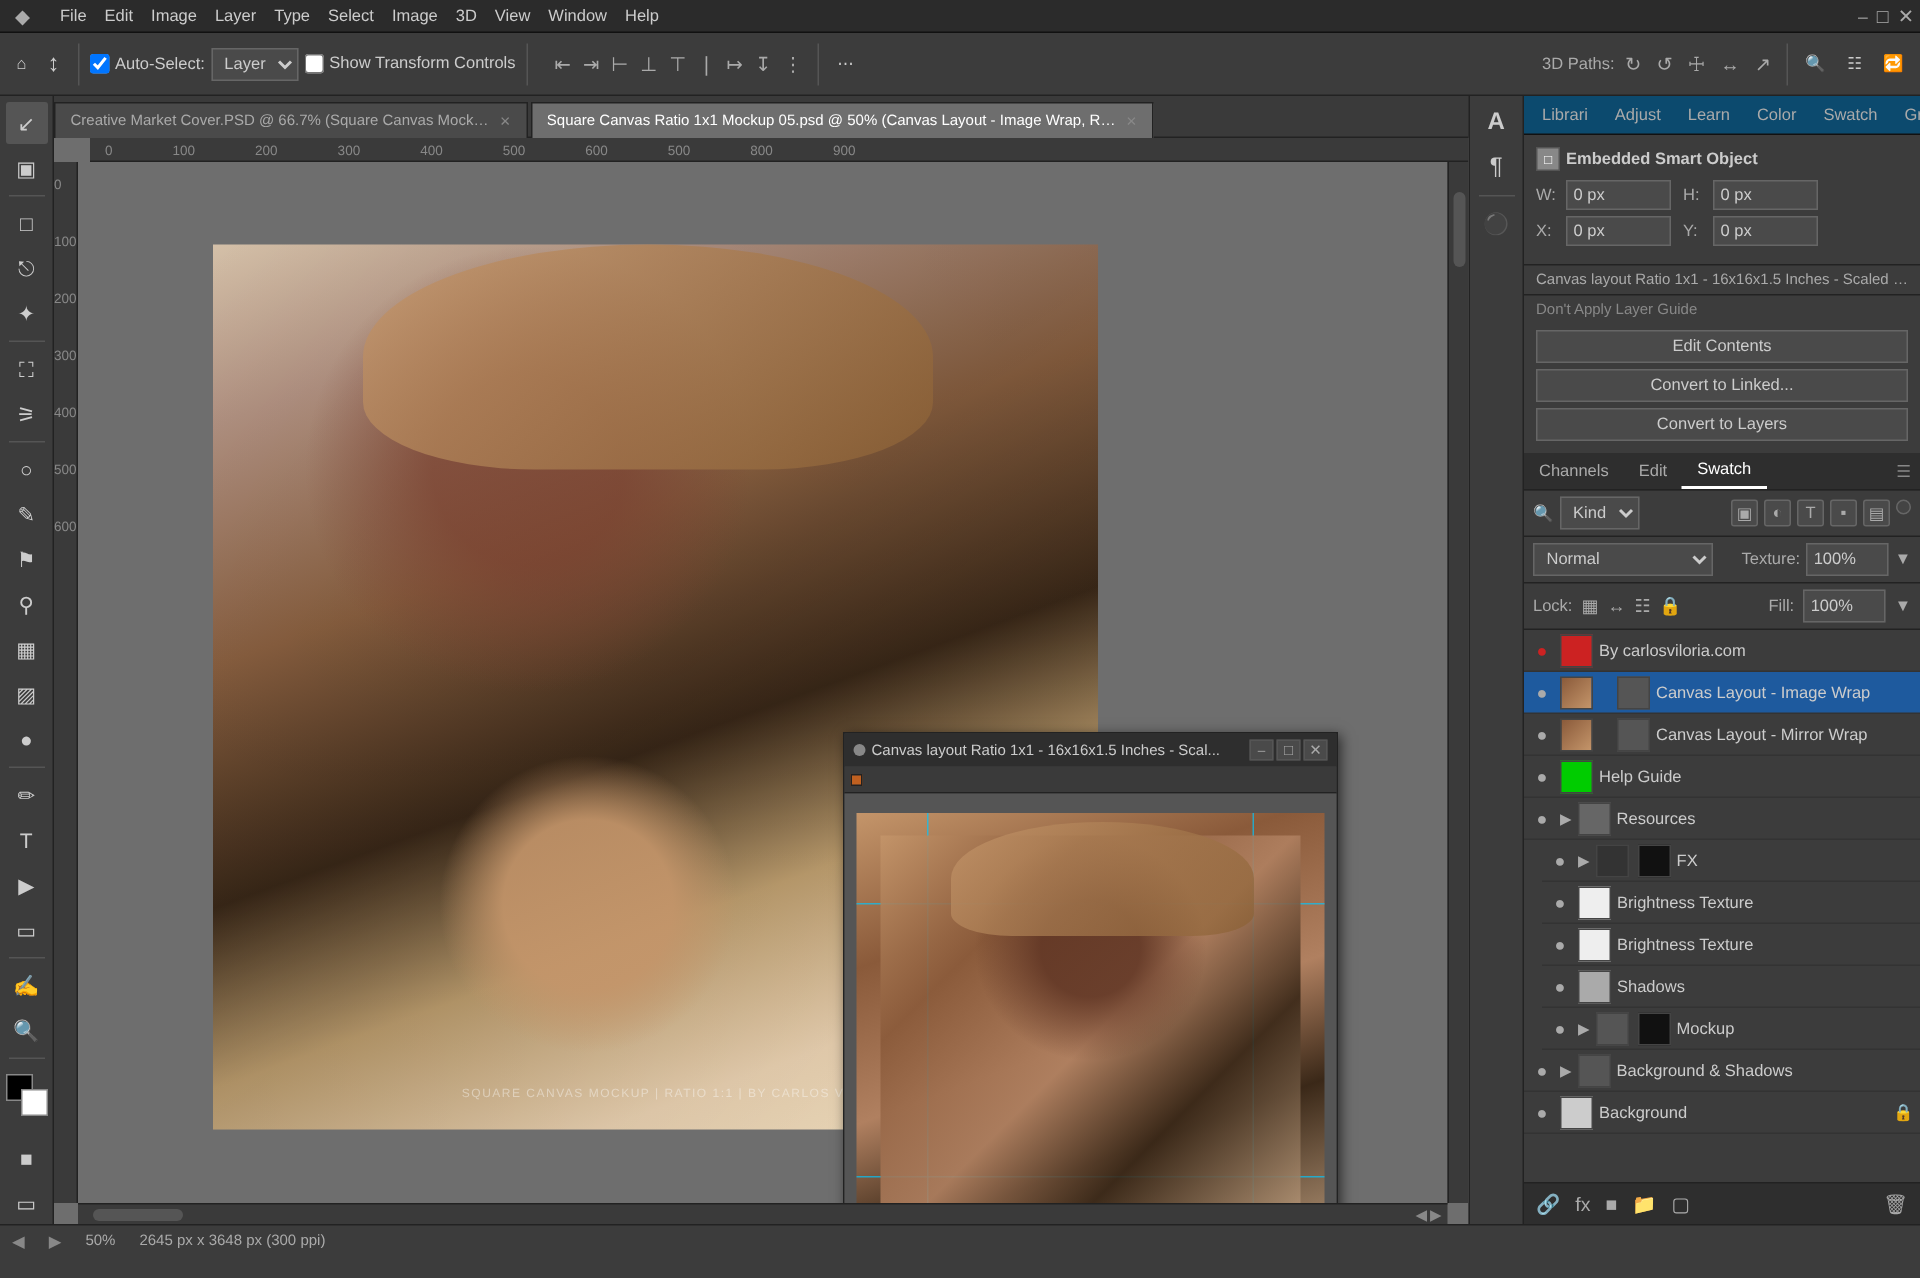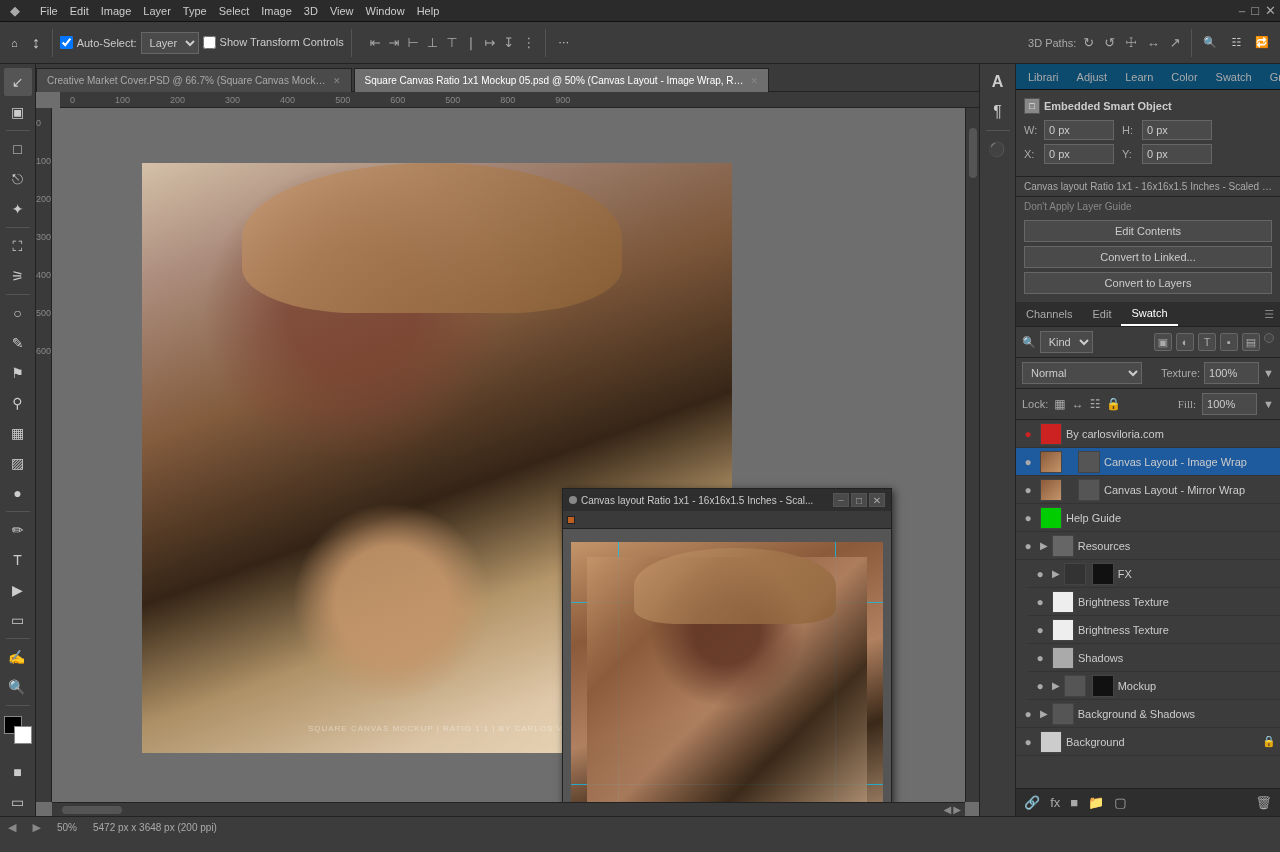--- a/index.html
+++ b/index.html
@@ -79,21 +79,21 @@
     .filter-icon { width: 18px; height: 18px; background: #4a4a4a; border: 1px solid #666; color: #aaa; font-size: 11px; cursor: pointer; display: flex; align-items: center; justify-content: center; border-radius: 2px; }
 
     .blend-row { display: flex; align-items: center; padding: 4px 6px; gap: 4px; border-bottom: 1px solid #222; }
     .blend-select { background: #4a4a4a; border: 1px solid #666; color: #ccc; font-size: 11px; padding: 2px 4px; height: 22px; width: 120px; }
     .opacity-label { color: #aaa; font-size: 11px; margin-left: auto; }
     .opacity-input { background: #4a4a4a; border: 1px solid #666; color: #ccc; font-size: 11px; width: 55px; height: 22px; padding: 1px 4px; }
 
     .lock-row { display: flex; align-items: center; padding: 4px 6px; gap: 6px; border-bottom: 1px solid #222; }
     .lock-label { color: #aaa; font-size: 11px; }
     .lock-icon { color: #aaa; font-size: 12px; cursor: pointer; }
-    .fill-label { color: #aaa; font-size: 11px; margin-left: auto; font-family: Liberation Serif, serif; }
+    .fill-label { color: #aaa; font-size: 11px; margin-left: auto; }
     .fill-input { background: #4a4a4a; border: 1px solid #666; color: #ccc; font-size: 11px; width: 55px; height: 22px; padding: 1px 4px; }
 
     
     .layers-list { flex: 1; overflow-y: auto; }
     .layer-item { display: flex; align-items: center; height: 28px; padding: 0 4px; cursor: pointer; gap: 4px; border-bottom: 1px solid #333; }
     .layer-item.selected { background: #1e5a9e; }
     .layer-vis { width: 16px; height: 16px; display: flex; align-items: center; justify-content: center; color: #aaa; font-size: 12px; cursor: pointer; }
     .layer-name { font-size: 11px; color: #ccc; flex: 1; white-space: nowrap; overflow: hidden; text-overflow: ellipsis; }
     .layer-lock { color: #aaa; font-size: 11px; margin-left: auto; }
     .layer-group-arrow { color: #aaa; font-size: 10px; cursor: pointer; }
@@ -516,14 +516,14 @@
         <span class="layers-tool-btn" style="margin-left:auto;">🗑</span>
       </div>
     </div>
   </div>
 </div>
 
 <div class="status-bar">
   <span style="color:#888;font-size:11px;cursor:pointer;">◀</span>
   <span style="color:#888;font-size:11px;cursor:pointer;">▶</span>
   <span class="status-item">50%</span>
-  <span class="status-item">5472 px x 3648 px (200 ppi)</span>
+  <span class="status-item">2645 px x 3648 px (300 ppi)</span>
 </div>
 
 </body></html>

